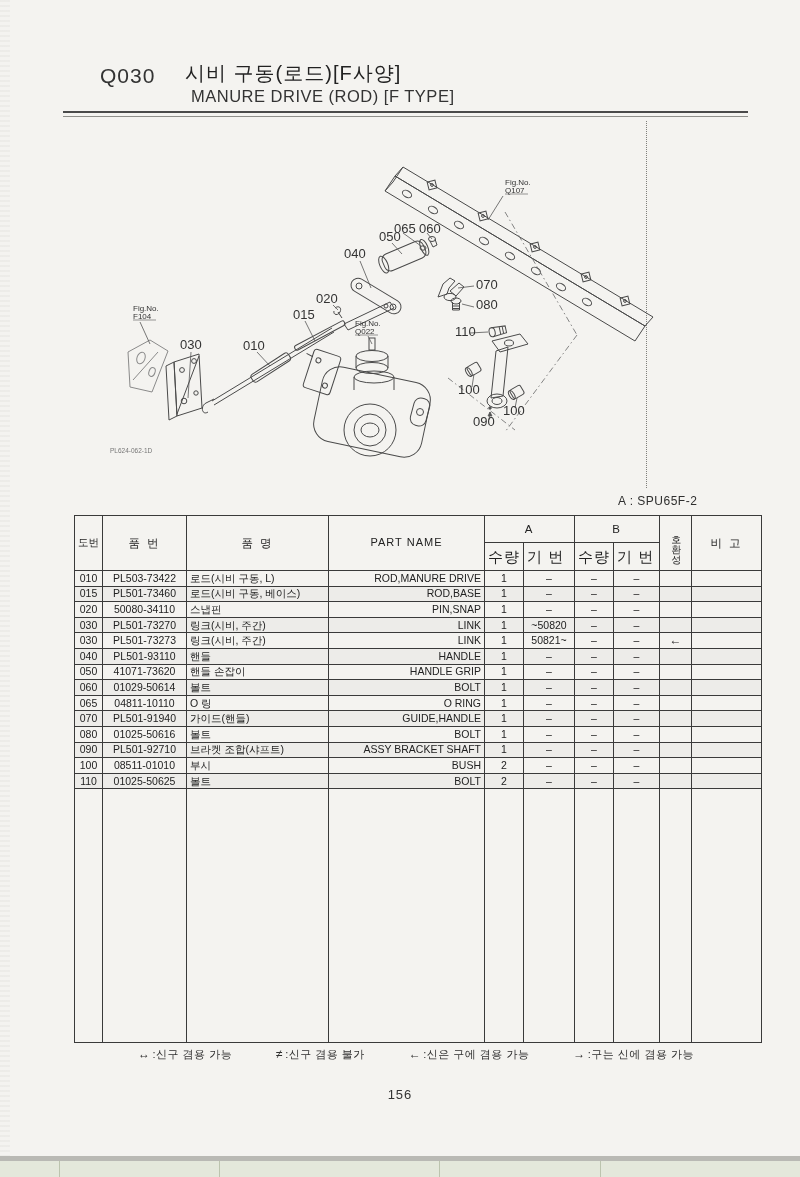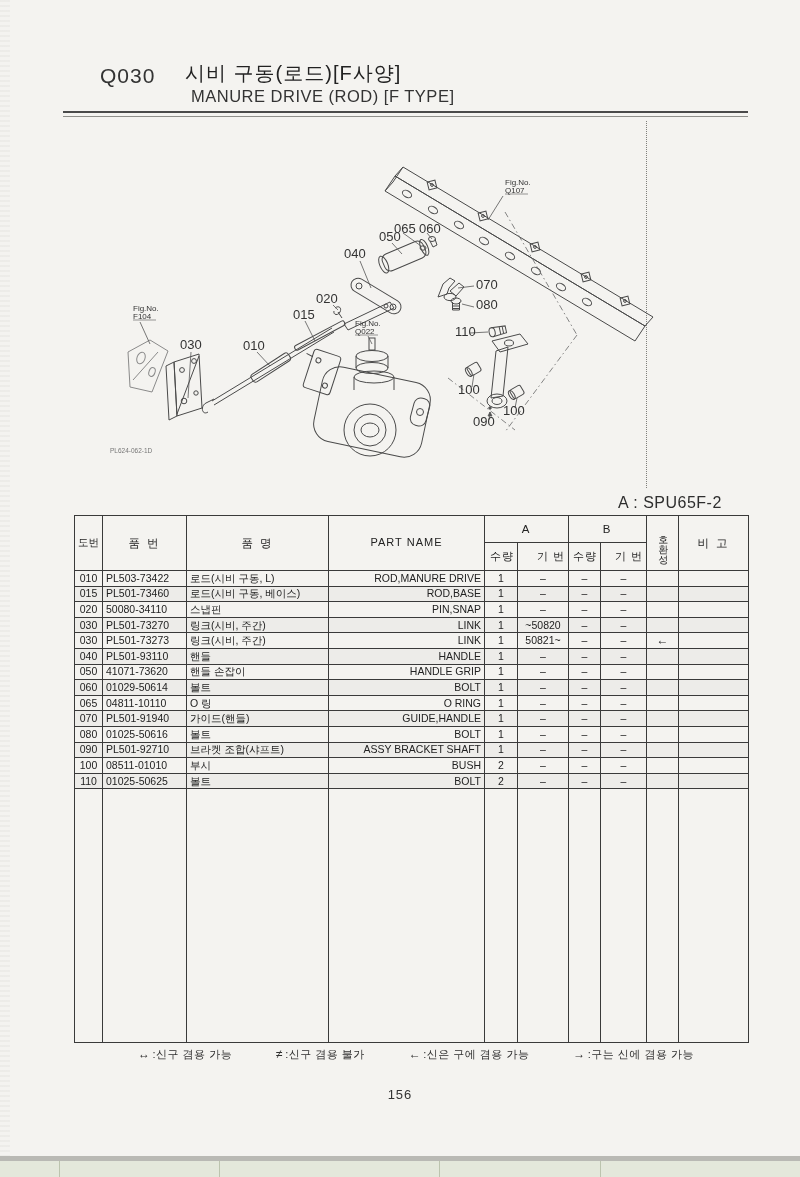--- a/index.html
+++ b/index.html
@@ -26,45 +26,45 @@
   .rule-thick{left:63px;top:111px;width:685px;height:0;border-top:2.2px solid #4a4a4a;}
   .rule-thin{left:63px;top:116px;width:685px;height:0;border-top:1px solid #8f8f8b;}
   .vdotted{left:646px;top:121px;width:0;height:367px;border-left:1.6px dotted #7f7f7b;}
   
   svg{position:absolute;left:0;top:0;}
   svg text{font-family:"Liberation Sans", sans-serif;fill:#333;}
   .callout{font-size:13px;}
   .figref{font-size:8px;}
   .dwgnote{font-size:6.5px;fill:#777;}
   
-  .model-note{left:618px;top:494px;font-size:16px;letter-spacing:.5px;color:#2e2e2e;}
+  .model-note{left:618px;top:494px;font-size:12px;letter-spacing:.5px;color:#2e2e2e;}
   
   table.parts{
     position:absolute;left:74px;top:515px;
     border-collapse:collapse;table-layout:fixed;
     font-size:10.5px;color:#222;
   }
   table.parts td,table.parts th{
     border:1px solid #3a3a3a;
     padding:0 3px;overflow:hidden;white-space:nowrap;
     font-weight:normal;line-height:1.05;
   }
   table.parts{border:1.5px solid #333;}
   th.h{font-size:11.5px;letter-spacing:2px;text-align:center;}
   th.h-en{font-size:11px;letter-spacing:1px;}
-  th.sub{font-size:11px;letter-spacing:1px;text-align:right;height:27px;}
+  th.sub{font-size:15px;letter-spacing:1px;text-align:left;height:27px;}
   th.grp{height:26px;}
   th.compat-h{
     font-size:10px;letter-spacing:0;padding:0;
     writing-mode:vertical-rl;text-orientation:upright;text-align:center;
   }
   tr.data td{height:14.6px;}
   tr.data:nth-child(even) td{background:rgba(60,60,55,.035);}
   td.c-fig{text-align:center;}
-  td.c-pn{text-align:left;padding-left:4px;margin-left:13px;}
+  td.c-pn{text-align:center;padding-left:4px;margin-left:13px;}
   td.c-kr{text-align:left;padding-left:4px;}
   td.c-en{text-align:right;padding-left:4px;font-size:10.5px;}
   td.c-q{text-align:center;}
   td.c-s{text-align:center;}
   td.c-comp{text-align:center;font-size:12px;}
   tr.filler td{height:253px;background:none !important;}
   
   .legend{
     left:138px;top:1047px;width:556px;
     display:flex;justify-content:space-between;

